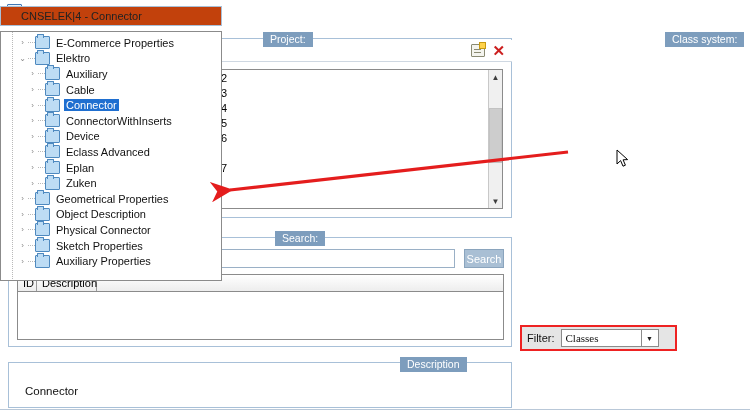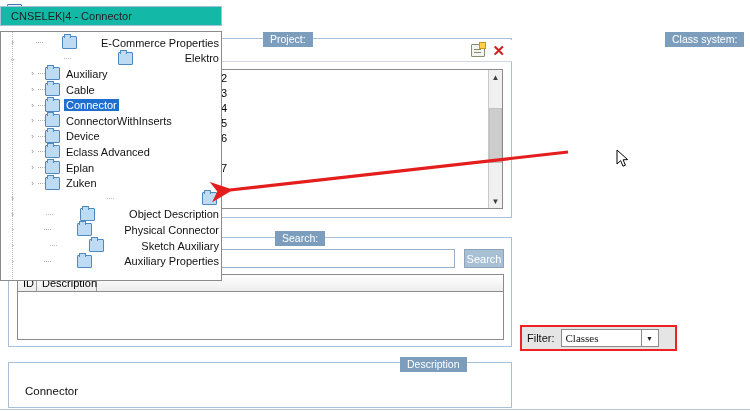--- a/index.html
+++ b/index.html
@@ -154,22 +154,22 @@
   
   #desc-group{left:8px;top:362px;width:504px;height:46px;}
   #desc-label{left:400px;top:357px;}
   #desc-text{position:absolute;left:16px;top:22px;font-size:11.5px;color:#111;}
 
   
   #class-group{left:520px;top:38px;width:222px;height:281px;border:none;}
   #class-label{left:665px;top:32px;}
   #class-path{
     position:absolute;left:0px;top:6px;width:222px;height:20px;
-    border:1px solid #a8c0d8;background:#14b8a6;box-sizing:border-box;
-    display:flex;align-items:center;padding-left:10px;
+    border:1px solid #a8c0d8;background:#c2410c;box-sizing:border-box;
+    display:flex;align-items:center;padding-left:20px;
     font-size:11px;color:#222;
   }
   #tree{
     position:absolute;left:0px;top:31px;width:222px;height:250px;
     border:1px solid #8b8b8b;background:#ffffff;box-sizing:border-box;
     overflow:hidden;padding-top:3px;
   }
   .tnode{
     display:flex;align-items:center;height:15.6px;white-space:nowrap;
     position:relative;
@@ -188,21 +188,21 @@
   .tfolder{
     width:13px;height:11px;flex:none;margin-right:4px;position:relative;
     background:#bddcf4;border:1px solid #4e89bf;border-radius:1px;
   }
   .tfolder::before{
     content:"";position:absolute;left:1px;top:-3px;width:5px;height:3px;
     background:#bddcf4;border:1px solid #4e89bf;border-bottom:none;border-radius:1px 1px 0 0;
   }
   .tlabel{font-size:11px;color:#111;padding:0 2px;}
   .tnode.selected .tlabel{background:#1f6fd0;color:#ffffff;}
-  .indent1{padding-left:6px;justify-content:space-between;}
+  .indent1{padding-left:16px;}
   .indent2{padding-left:26px;}
   .vline{
     position:absolute;left:11px;top:0;bottom:0;width:1px;
     background:repeating-linear-gradient(to bottom,#b9b9b9 0 1px,transparent 1px 2px);
   }
 
   
   #filter-box{
     position:absolute;left:520px;top:325px;width:157px;height:26px;
     border:2px solid #ee2222;box-sizing:border-box;
@@ -384,38 +384,39 @@
       <div class="tnode indent2">
         <span class="texp">›</span>
         <span class="tdots"></span>
         <span class="tfolder"></span>
         <span class="tlabel">Zuken</span>
       </div>
       <div class="tnode indent1">
         <span class="texp">›</span>
         <span class="tdots"></span>
         <span class="tfolder"></span>
+        <span class="tlabel">Geometrical Properties</span>
       </div>
       <div class="tnode indent1">
         <span class="texp">›</span>
         <span class="tdots"></span>
         <span class="tfolder"></span>
         <span class="tlabel">Object Description</span>
       </div>
       <div class="tnode indent1">
         <span class="texp">›</span>
         <span class="tdots"></span>
         <span class="tfolder"></span>
         <span class="tlabel">Physical Connector</span>
       </div>
       <div class="tnode indent1">
         <span class="texp">›</span>
         <span class="tdots"></span>
         <span class="tfolder"></span>
-        <span class="tlabel">Sketch Auxiliary</span>
+        <span class="tlabel">Sketch Properties</span>
       </div>
       <div class="tnode indent1">
         <span class="texp">›</span>
         <span class="tdots"></span>
         <span class="tfolder"></span>
         <span class="tlabel">Auxiliary Properties</span>
       </div>
       <div class="vline"></div>
     </div>
 </div>

